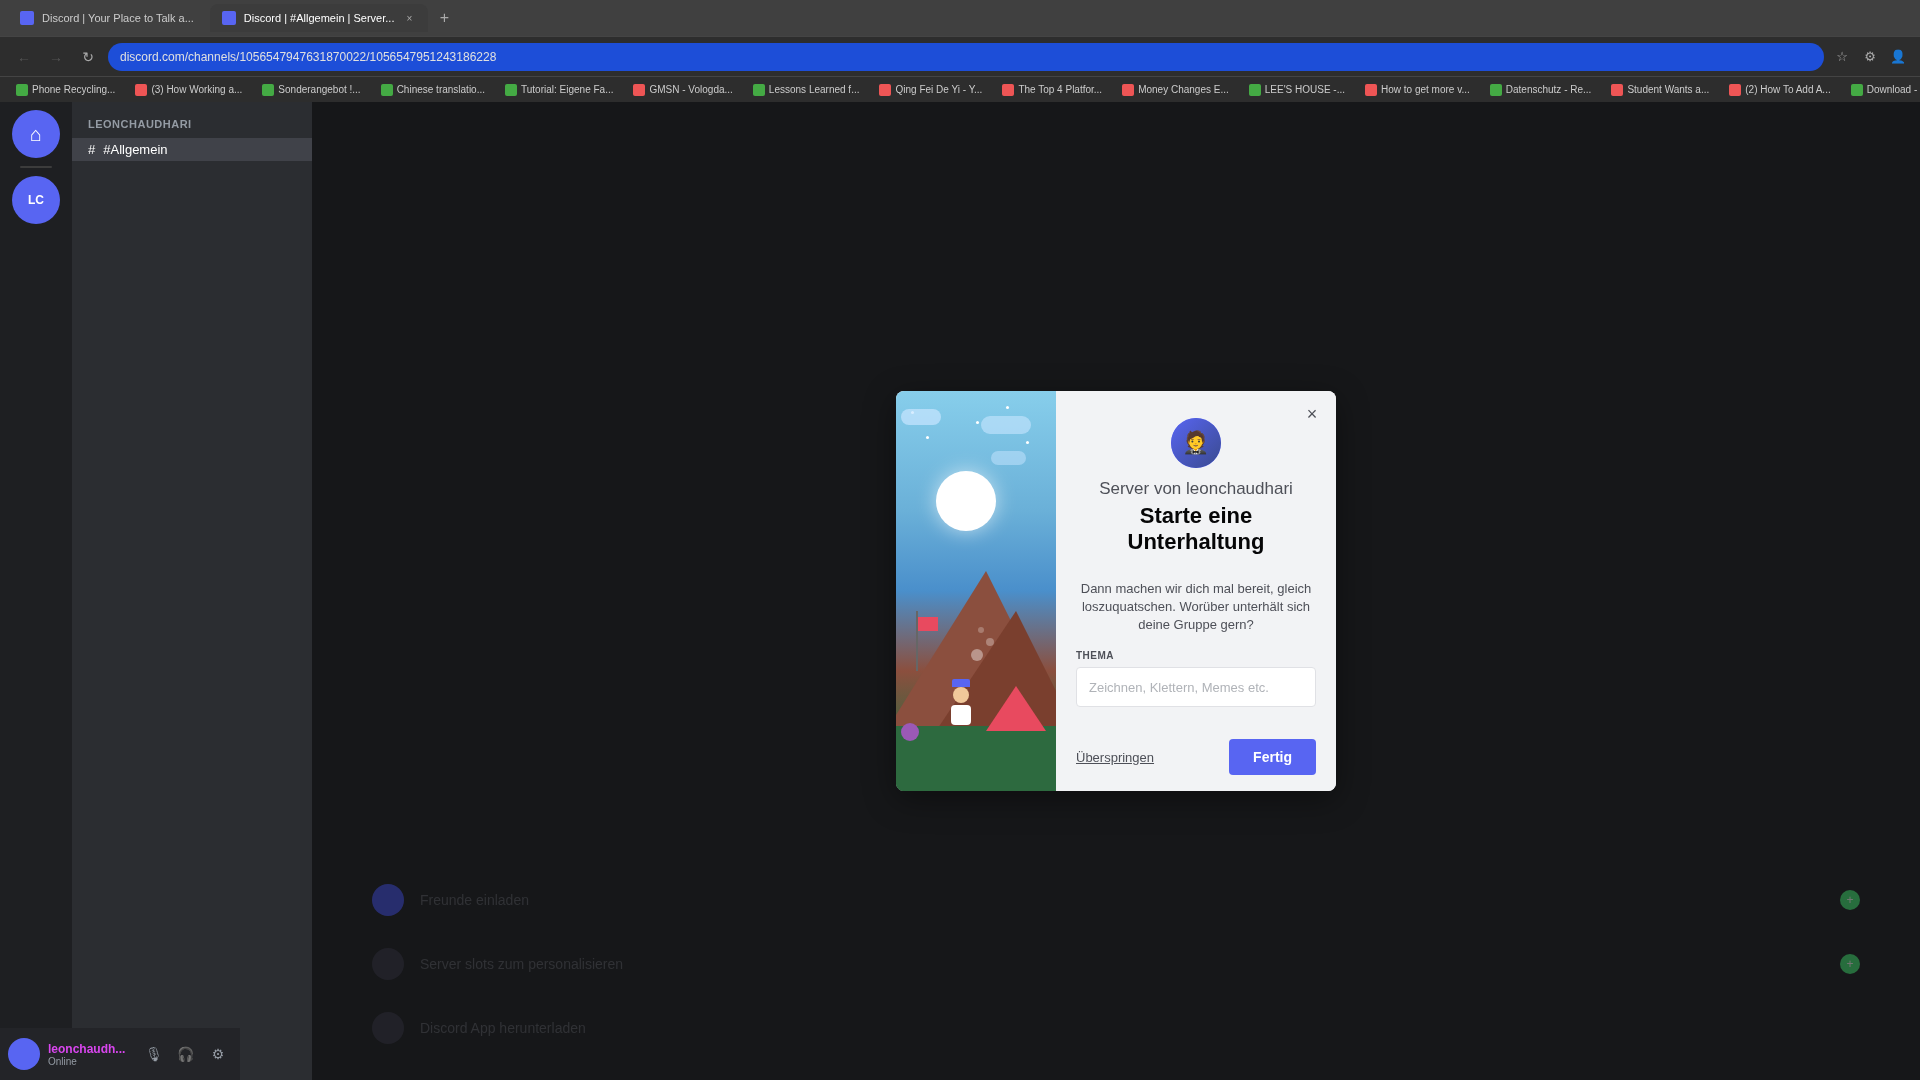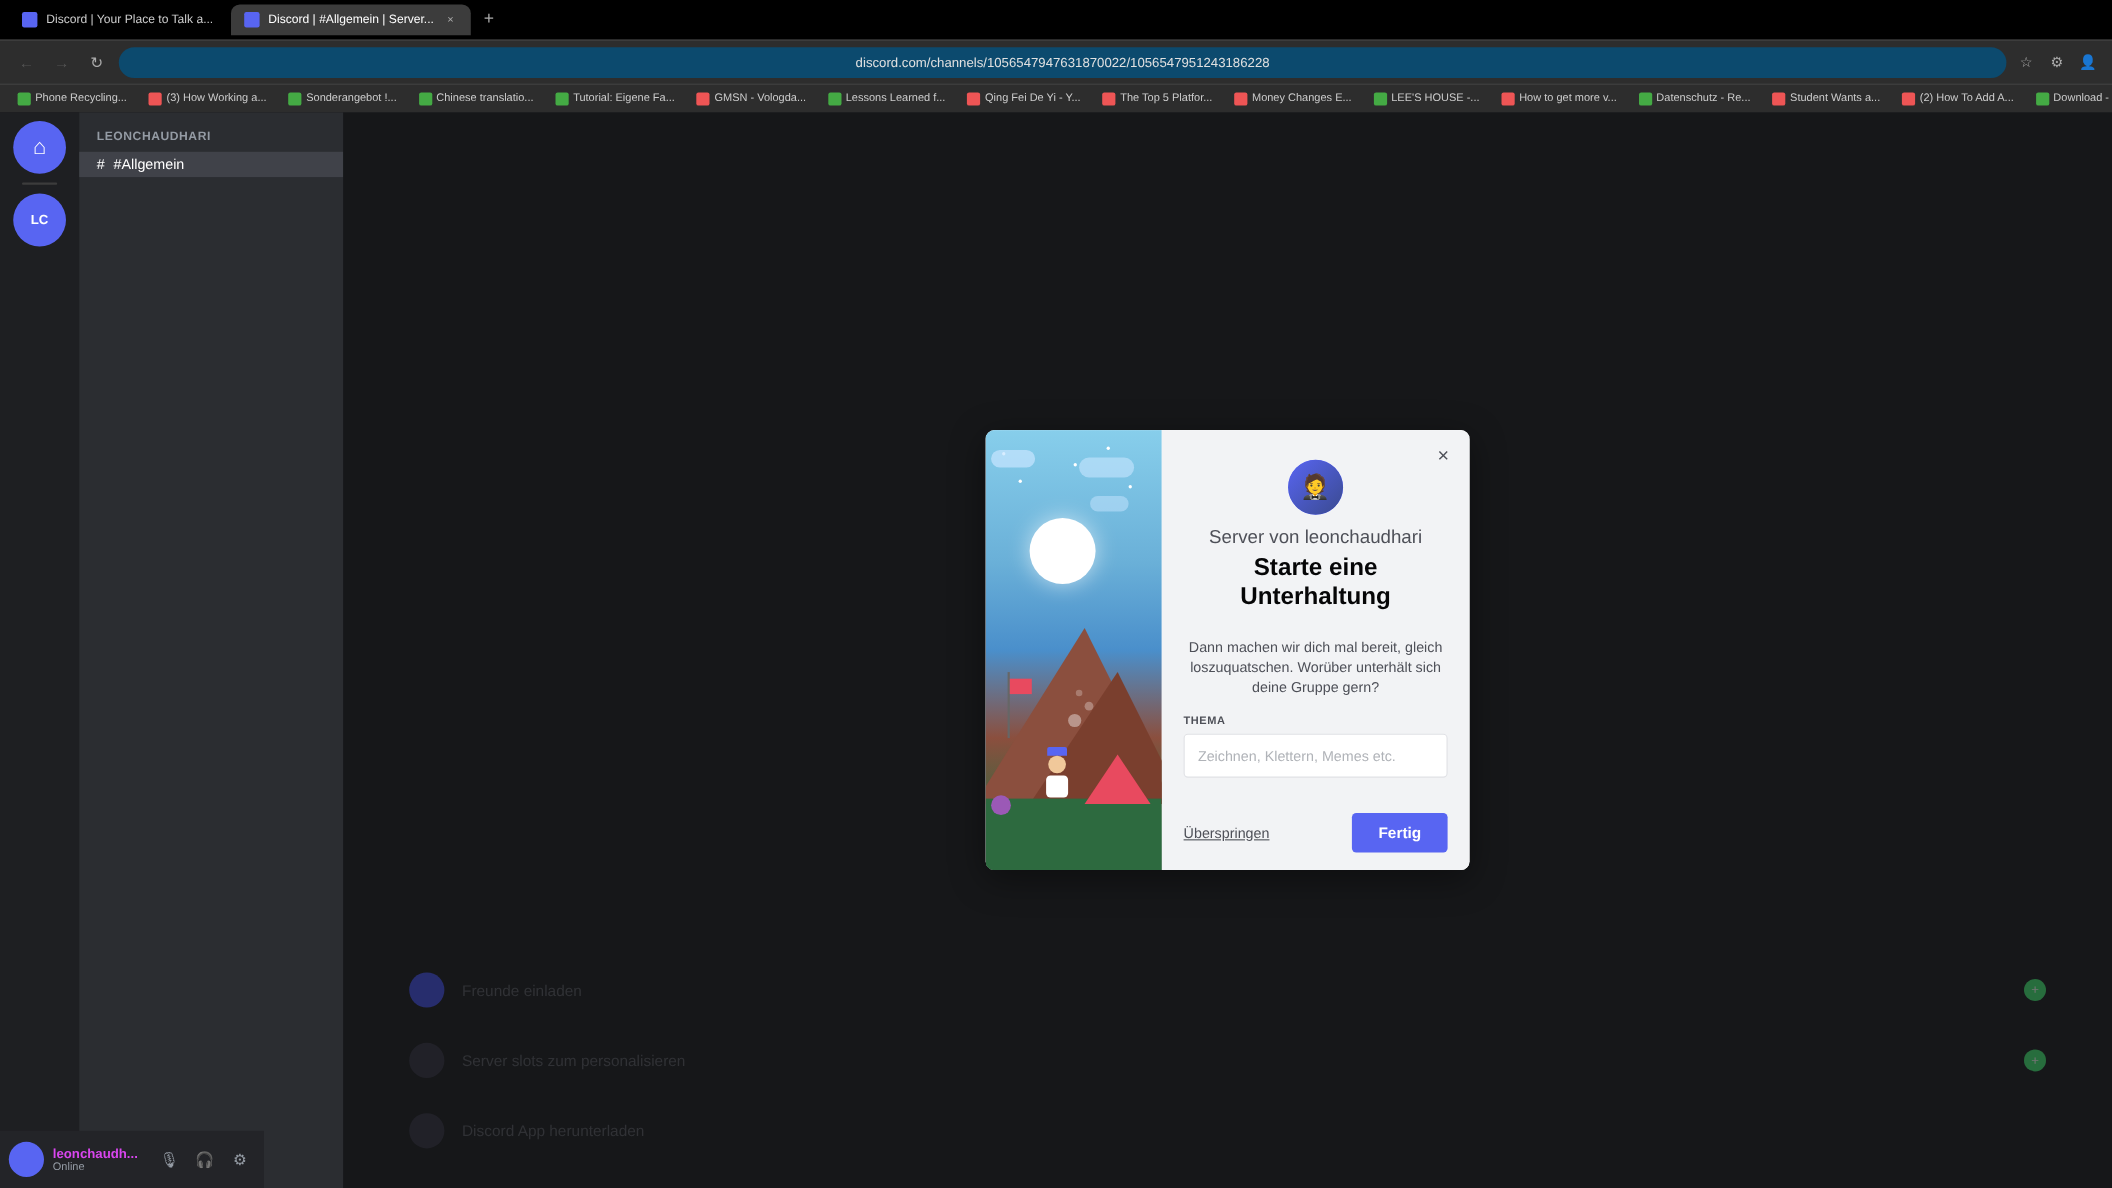--- a/index.html
+++ b/index.html
@@ -19,21 +19,21 @@
       position: absolute;
       top: 0;
       left: 0;
       z-index: 100;
     }
 
     .tab-bar {
       display: flex;
       align-items: center;
       height: 36px;
-      background: #000000;
+      background: #404040;
       padding: 0 8px;
       gap: 4px;
     }
 
     .tab {
       display: flex;
       align-items: center;
       height: 28px;
       padding: 0 12px;
       border-radius: 8px 8px 0 0;
@@ -101,28 +101,27 @@
       justify-content: center;
       color: #aaa;
       font-size: 14px;
       cursor: pointer;
     }
     .nav-btn.disabled { color: #555; cursor: default; }
 
     .address-input {
       flex: 1;
       height: 28px;
-      background: #0c4a6e;
+      background: #1d4ed8;
       border: none;
       border-radius: 14px;
       color: #e0e0e0;
       font-size: 12px;
       padding: 0 12px;
       outline: none;
-      text-align: center;
     }
 
     .browser-actions {
       display: flex;
       align-items: center;
       gap: 8px;
     }
     .browser-action-btn {
       width: 20px;
       height: 20px;
@@ -663,21 +662,21 @@
     <div class="bookmark">
       <div class="bookmark-favicon green"></div>
       <span>Lessons Learned f...</span>
     </div>
     <div class="bookmark">
       <div class="bookmark-favicon yt"></div>
       <span>Qing Fei De Yi - Y...</span>
     </div>
     <div class="bookmark">
       <div class="bookmark-favicon yt"></div>
-      <span>The Top 5 Platfor...</span>
+      <span>The Top 4 Platfor...</span>
     </div>
     <div class="bookmark">
       <div class="bookmark-favicon yt"></div>
       <span>Money Changes E...</span>
     </div>
     <div class="bookmark">
       <div class="bookmark-favicon green"></div>
       <span>LEE'S HOUSE -...</span>
     </div>
     <div class="bookmark">

